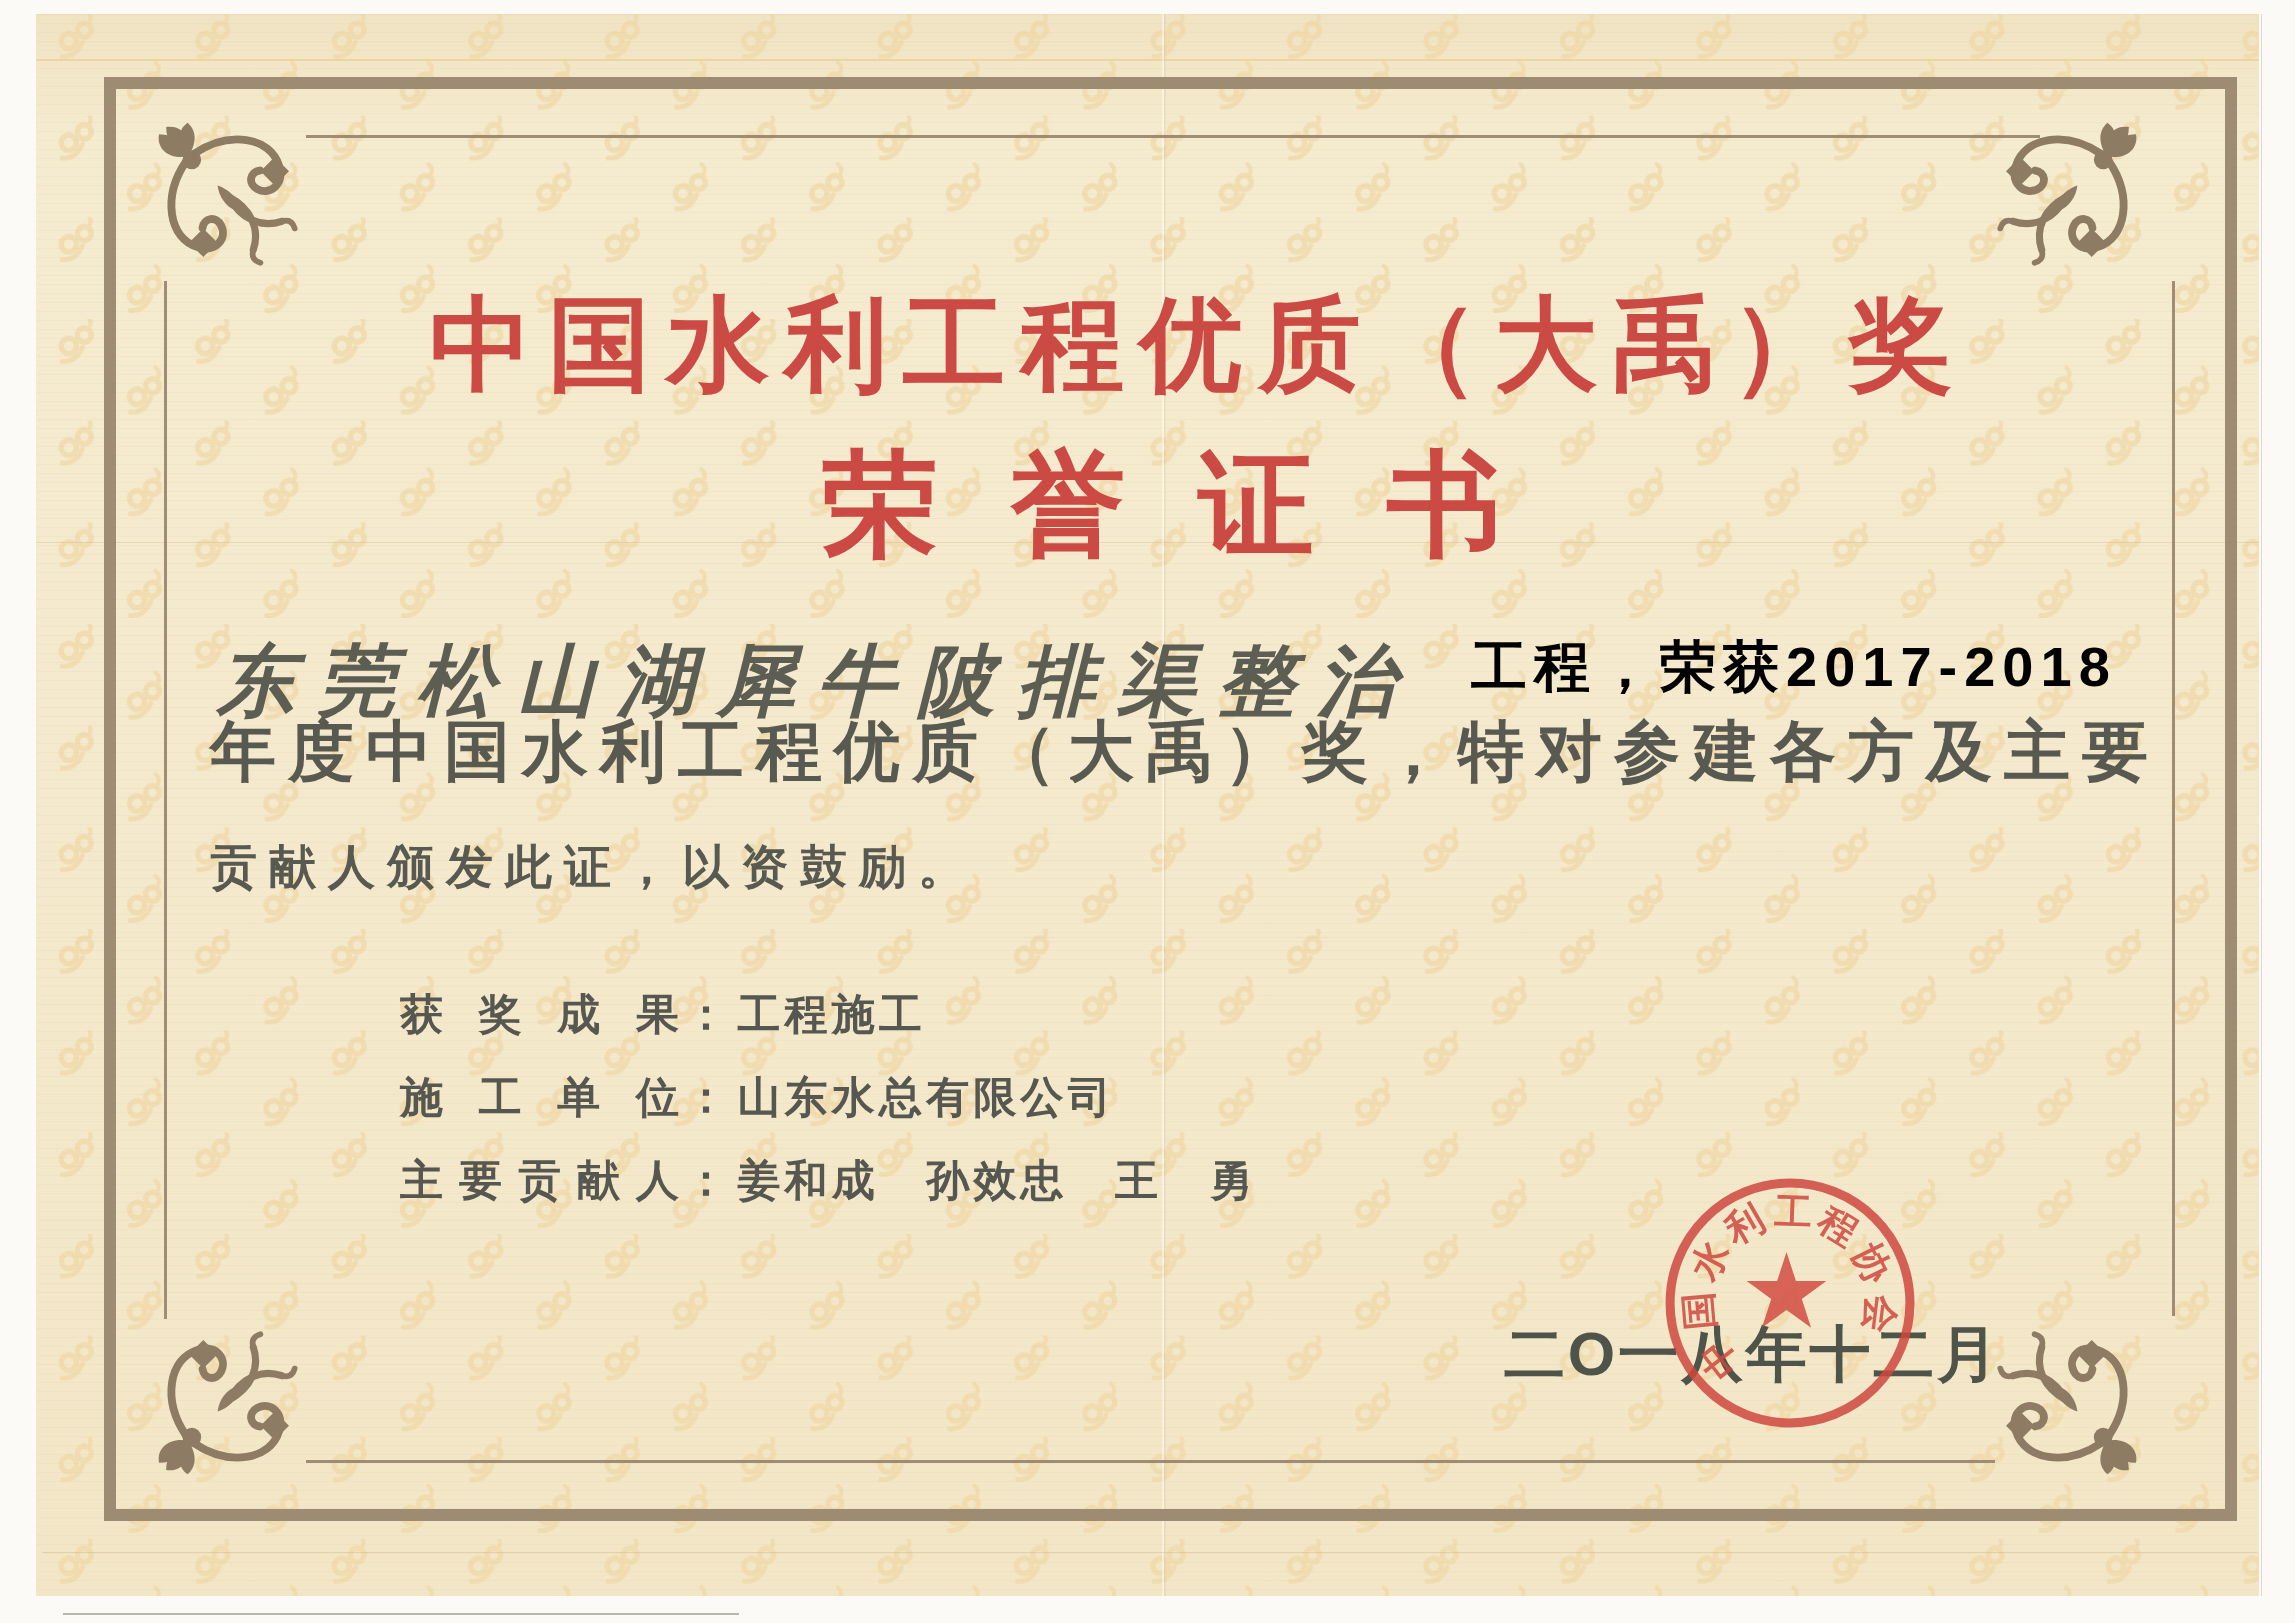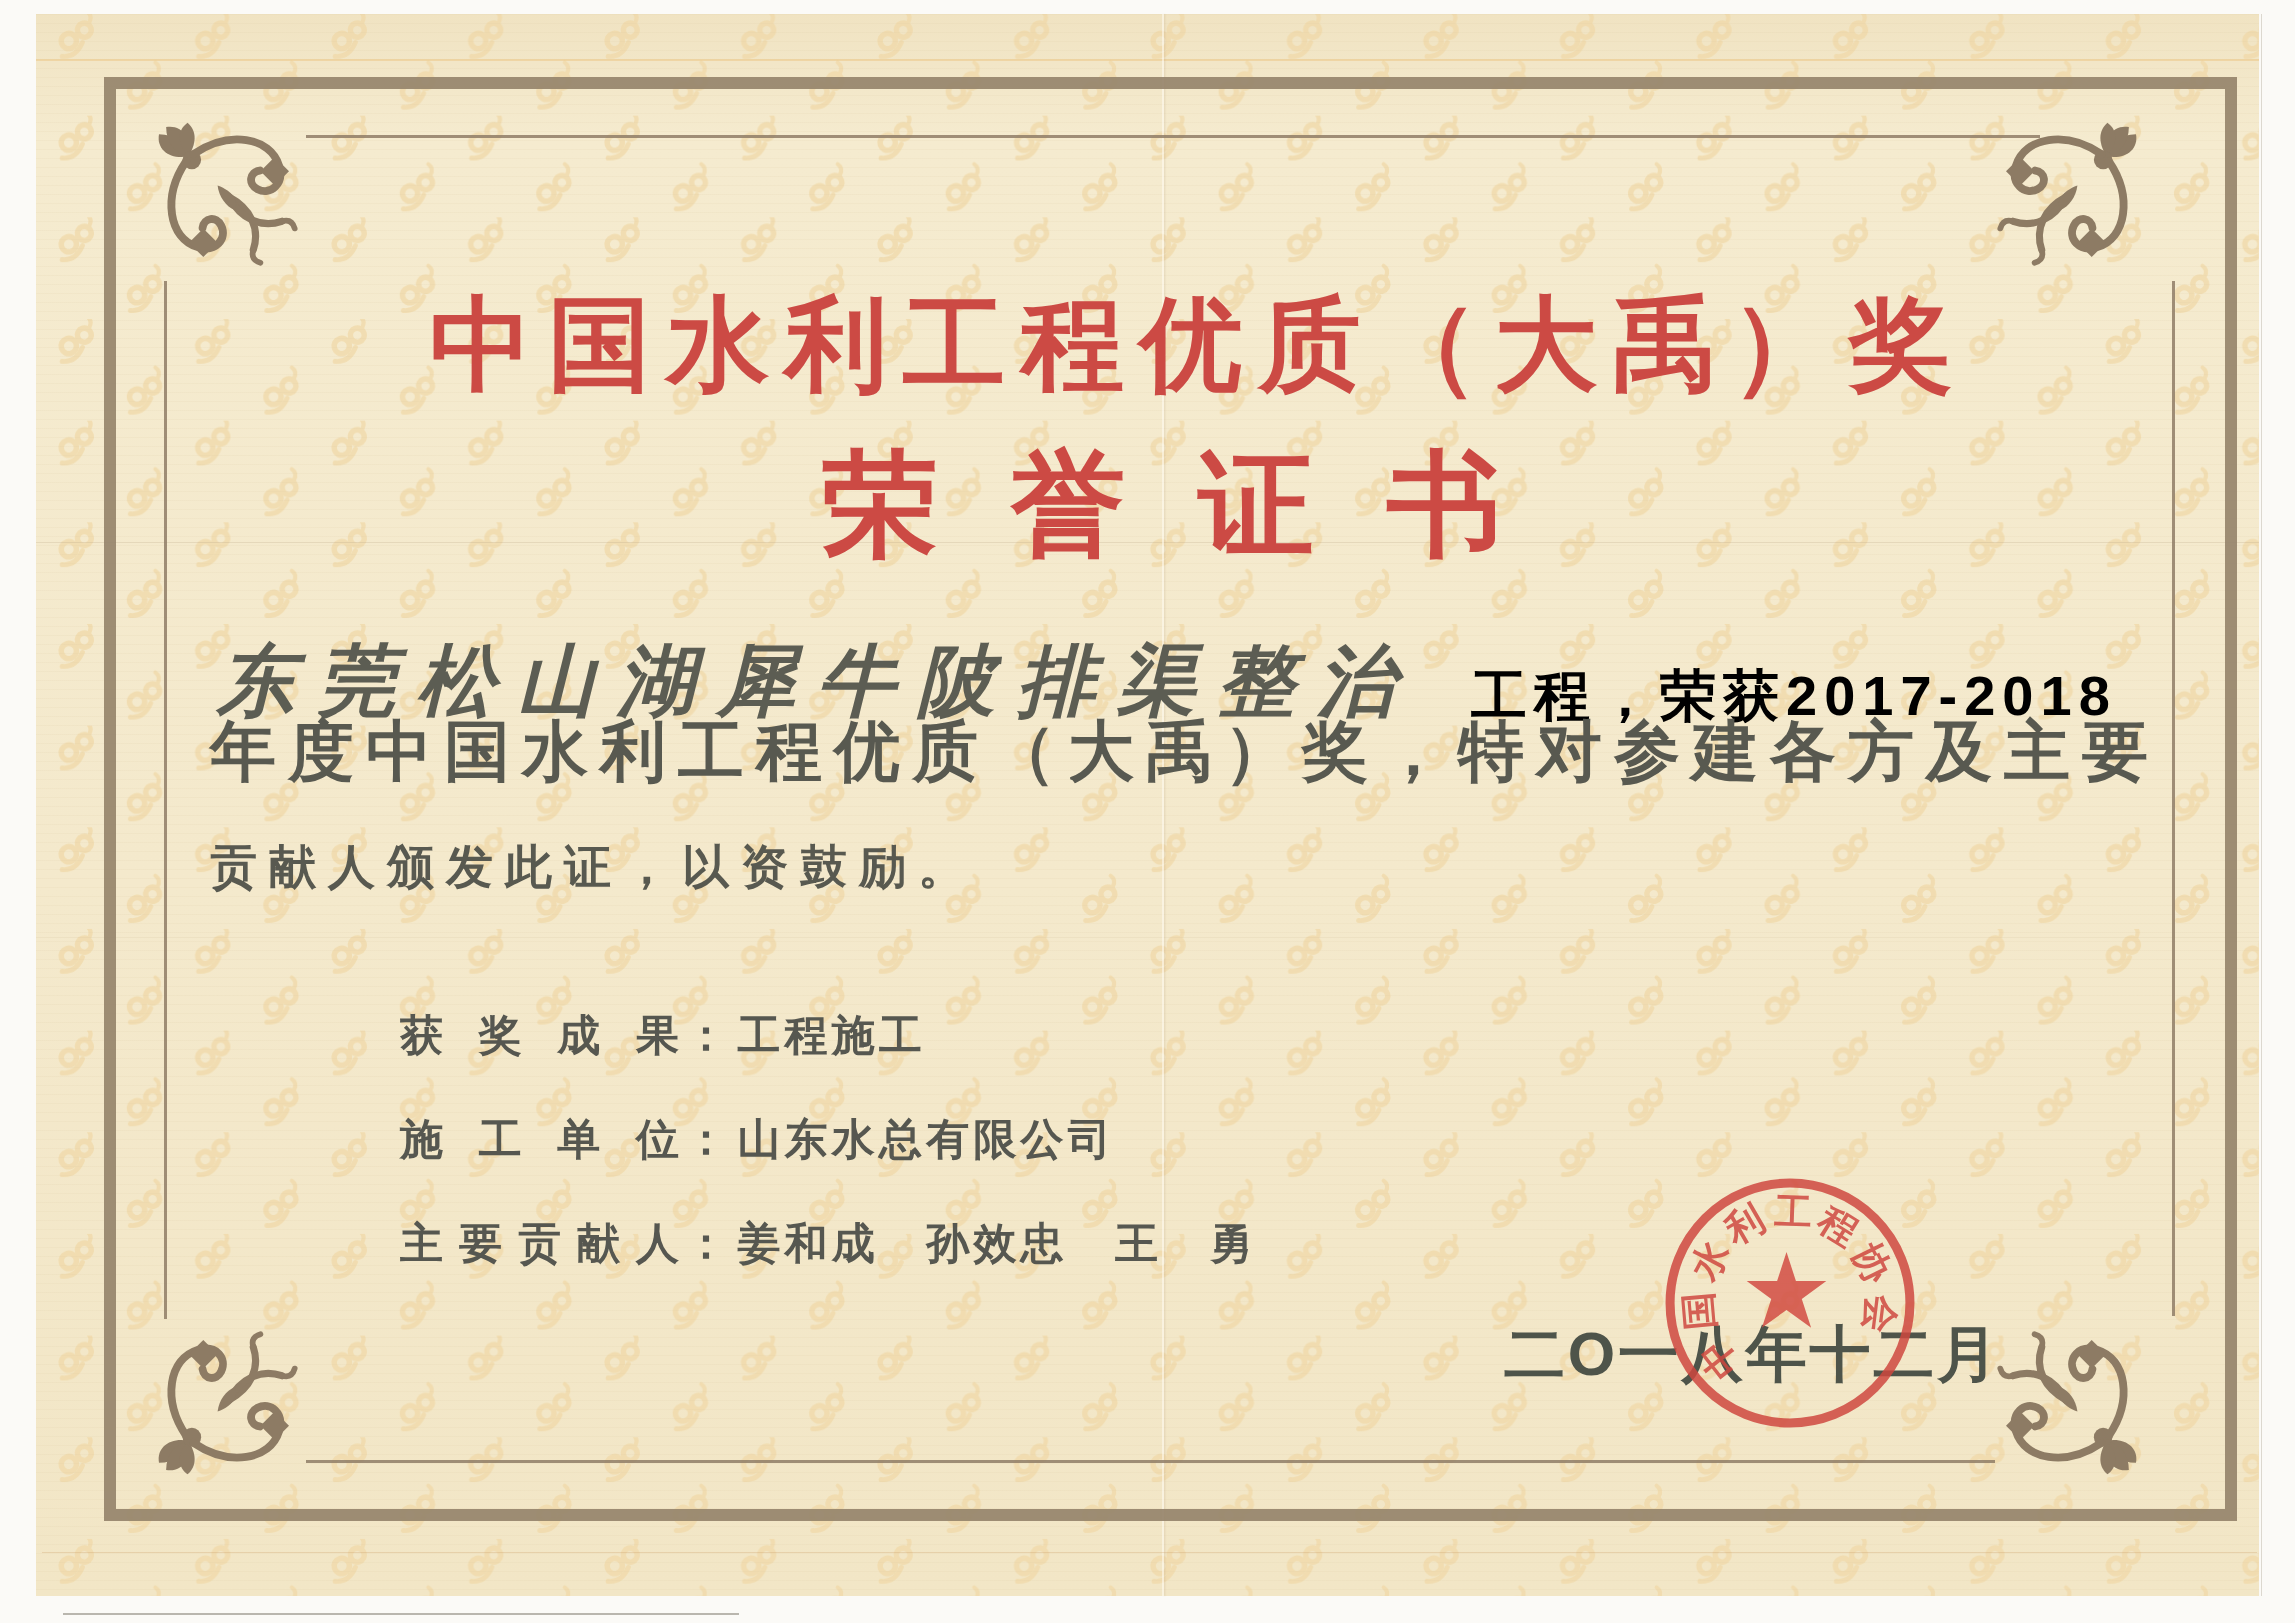--- a/index.html
+++ b/index.html
@@ -32,30 +32,30 @@
   .orn-tl{left:149px;top:117px;}
   .orn-tr{left:1996px;top:117px;transform:scaleX(-1);}
   .orn-bl{left:149px;top:1330px;transform:scaleY(-1);}
   .orn-br{left:1996px;top:1330px;transform:scale(-1,-1);}
   .title-zone{position:absolute;left:104px;width:2133px;text-align:center;color:#cc4a44;padding-left:28px;}
   .title1{top:277px;font-size:103px;font-weight:bold;letter-spacing:15.3px;margin-right:-15.3px;
           font-family:"DejaVu Serif", serif;}
   .title2{top:428px;font-size:115px;font-weight:bold;letter-spacing:73px;margin-right:-73px;
           font-family:"DejaVu Serif", serif;}
   .bodyline{position:absolute;color:#585950;white-space:nowrap;}
-  .line1{left:217px;top:630px;display:flex;align-items:flex-end;gap:54px;}
+  .line1{left:217px;top:630px;display:flex;align-items:flex-start;gap:54px;}
   .brush{font-size:78px;letter-spacing:22px;color:#5c5d53;
          font-family:"DejaVu Serif", serif;font-style:italic;font-weight:bold;}
   .l1rest{font-size:56px;letter-spacing:7px;font-weight:bold;color:#000000;}
   .line2{left:210px;top:707px;font-size:66px;letter-spacing:12px;font-weight:bold;}
   .line3{left:210px;top:836px;font-size:47px;letter-spacing:12px;font-weight:bold;}
   .details{position:absolute;left:400px;top:986px;display:flex;flex-direction:column;gap:25px;
            color:#565750;font-size:43px;font-weight:bold;}
   .drow{display:flex;align-items:baseline;white-space:nowrap;}
-  .dlabel{display:inline-block;width:279px;text-align:justify;text-align-last:justify;margin-top:21px;}
+  .dlabel{display:inline-block;width:279px;text-align:justify;text-align-last:justify;}
   .dcolon{margin:0 9.8px 0 5.6px;}
   .dvalue{letter-spacing:4.2px;}
   .date{position:absolute;left:1504px;top:1314px;width:557px;
         font-size:61px;font-weight:bold;color:#4e544a;letter-spacing:2.8px;white-space:nowrap;}
   .seal{position:absolute;left:1661px;top:1174px;width:258px;height:258px;opacity:.84;}
   .crease-v{position:absolute;left:1162px;top:14px;width:2.1px;height:1582px;
             background:rgba(255,252,242,.55);box-shadow:1.4px 0 1.4px rgba(170,150,115,.18);}
   .crease-h1{position:absolute;left:36px;top:542px;width:2223px;height:1.4px;background:rgba(185,165,130,.25);}
   .crease-h2{position:absolute;left:36px;top:937px;width:2223px;height:1.4px;background:rgba(200,180,145,.15);}
   .tanline-top{position:absolute;left:36px;top:59px;width:2223px;height:2.1px;background:rgba(236,193,122,.45);}

